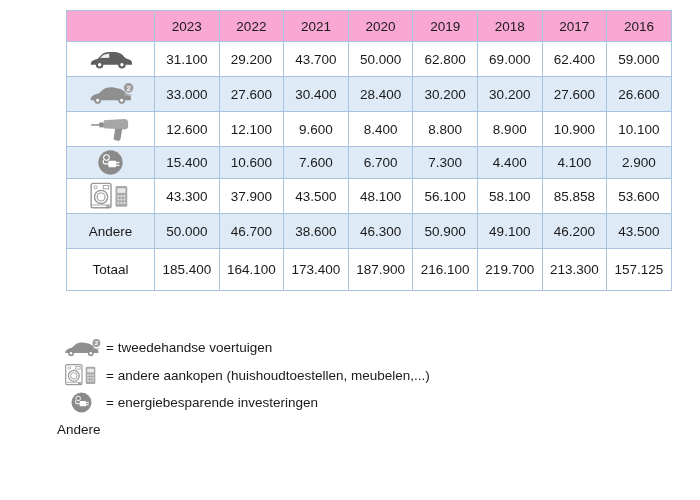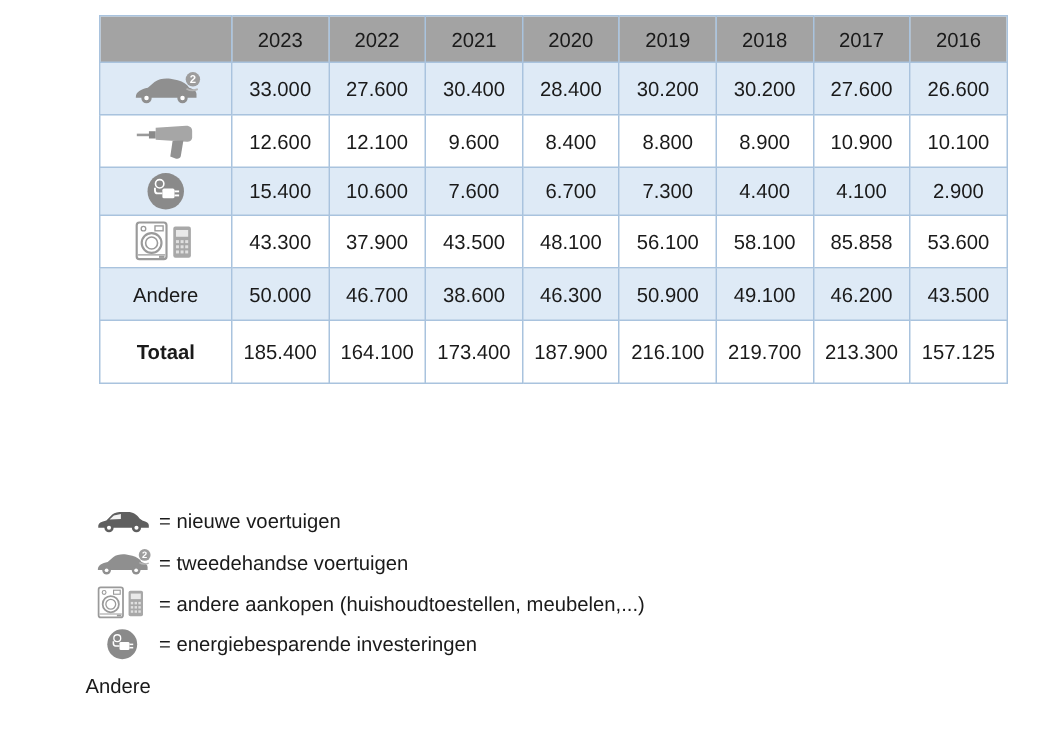--- a/index.html
+++ b/index.html
@@ -15,26 +15,26 @@
   .credit-table th,.credit-table td{
     border:1px solid #A9C3DE;text-align:center;vertical-align:middle;
     font-size:13.5px;font-weight:normal;padding:0;color:#1a1a1a;
     background:#ffffff;
   }
   .title-bar{
     background:#5B9BD5 !important;color:#ffffff !important;
     font-weight:bold;font-size:13.5px;height:28px;
     border:1px solid #8FB9E0;
   }
-  .year-row th{background:#a3a3a3;height:30px;}
+  .year-row th{background:#f9a8d4;height:30px;}
   tbody tr{height:35px;}
   tbody tr.alt th,tbody tr.alt td{background:#DEEAF6;}
   tbody tr.tall{height:32px;}
   tbody tr.total-row{height:42px;}
-  tbody tr.total-row .row-head{font-weight:bold;margin-top:39px;}
+  tbody tr.total-row .row-head{font-weight:normal;margin-top:39px;}
   .row-head svg{vertical-align:middle;}
   .legend{position:absolute;left:57px;top:334px;}
   .legend-row{display:flex;align-items:center;height:27.4px;}
   .legend-key{width:49px;display:flex;justify-content:center;align-items:center;flex:0 0 49px;}
   .legend-key.text-key{justify-content:flex-start;font-size:13.5px;}
   .legend-key svg{transform:scale(0.82);}
   .legend-text{font-size:13.5px;white-space:nowrap;}
 </style>
 </head>
 <body>
@@ -58,20 +58,38 @@
         <th>2022</th>
         <th>2021</th>
         <th>2020</th>
         <th>2019</th>
         <th>2018</th>
         <th>2017</th>
         <th>2016</th>
       </tr>
   </thead>
   <tbody id="table-body">
+      <tr>
+        <th class="row-head"><svg width="46" height="21" viewBox="0 0 52 24">
+            <path fill="#5f5f5f" d="M3 17 C3 13.5 6 12.3 10.5 11.3 L16 5.8 C18.3 3.9 21.5 3.4 25.5 3.4 L30.5 3.4 C35.5 3.4 38.8 5.8 41.4 9.4 L44 11.2 C48 12.2 50 13.6 50 15.8 L50 18 L3 18 Z"></path>
+            <path fill="#ffffff" opacity="0.92" d="M17.5 6.6 L24 5.2 L24 10 L13.5 10.3 Z"></path>
+            <circle cx="13" cy="18" r="4.3" fill="#5f5f5f"></circle>
+            <circle cx="13" cy="18" r="1.9" fill="#ffffff"></circle>
+            <circle cx="38.5" cy="18" r="4.3" fill="#5f5f5f"></circle>
+            <circle cx="38.5" cy="18" r="1.9" fill="#ffffff"></circle>
+          </svg></th>
+        <td>31.100</td>
+        <td>29.200</td>
+        <td>43.700</td>
+        <td>50.000</td>
+        <td>62.800</td>
+        <td>69.000</td>
+        <td>62.400</td>
+        <td>59.000</td>
+      </tr>
       <tr class="alt">
         <th class="row-head"><svg width="48" height="24" viewBox="0 0 54 27">
             <path fill="#8f8f8f" d="M4 20 C4 16 8 14 13 13 L18 8.6 C21.2 6.2 26 5.6 30 6.2 L35.5 7.4 C39.5 8.4 42.3 10.4 44 13 C47.5 14 49.5 15.6 49.5 17.6 L49.5 20.4 L4 20.4 Z"></path>
             <circle cx="12" cy="20.6" r="3.9" fill="#8f8f8f"></circle>
             <circle cx="12" cy="20.6" r="1.7" fill="#ffffff"></circle>
             <circle cx="39" cy="20.6" r="3.9" fill="#8f8f8f"></circle>
             <circle cx="39" cy="20.6" r="1.7" fill="#ffffff"></circle>
             <circle cx="46.8" cy="6.6" r="5.4" fill="#9d9d9d"></circle>
             <text x="46.8" y="9.6" font-size="8.5" font-weight="bold" fill="#ffffff" text-anchor="middle" font-family="Liberation Sans,sans-serif">2</text>
             <path d="M42 13.6 q4 2.4 8.5 0.4" stroke="#b5b5b5" stroke-width="1.3" fill="none"></path>
@@ -170,33 +188,20 @@
         <td>187.900</td>
         <td>216.100</td>
         <td>219.700</td>
         <td>213.300</td>
         <td>157.125</td>
       </tr>
     </tbody>
 </table>
 
 <div class="legend" id="legend">
-    <div class="legend-row">
-      <span class="legend-key">
-        <svg width="46" height="21" viewBox="0 0 52 24">
-          <path fill="#5f5f5f" d="M3 17 C3 13.5 6 12.3 10.5 11.3 L16 5.8 C18.3 3.9 21.5 3.4 25.5 3.4 L30.5 3.4 C35.5 3.4 38.8 5.8 41.4 9.4 L44 11.2 C48 12.2 50 13.6 50 15.8 L50 18 L3 18 Z"></path>
-          <path fill="#ffffff" opacity="0.92" d="M17.5 6.6 L24 5.2 L24 10 L13.5 10.3 Z"></path>
-          <circle cx="13" cy="18" r="4.3" fill="#5f5f5f"></circle>
-          <circle cx="13" cy="18" r="1.9" fill="#ffffff"></circle>
-          <circle cx="38.5" cy="18" r="4.3" fill="#5f5f5f"></circle>
-          <circle cx="38.5" cy="18" r="1.9" fill="#ffffff"></circle>
-        </svg>
-      </span>
-      <span class="legend-text">= nieuwe voertuigen</span>
-    </div>
     <div class="legend-row">
       <span class="legend-key">
         <svg width="48" height="24" viewBox="0 0 54 27">
           <path fill="#8f8f8f" d="M4 20 C4 16 8 14 13 13 L18 8.6 C21.2 6.2 26 5.6 30 6.2 L35.5 7.4 C39.5 8.4 42.3 10.4 44 13 C47.5 14 49.5 15.6 49.5 17.6 L49.5 20.4 L4 20.4 Z"></path>
           <circle cx="12" cy="20.6" r="3.9" fill="#8f8f8f"></circle>
           <circle cx="12" cy="20.6" r="1.7" fill="#ffffff"></circle>
           <circle cx="39" cy="20.6" r="3.9" fill="#8f8f8f"></circle>
           <circle cx="39" cy="20.6" r="1.7" fill="#ffffff"></circle>
           <circle cx="46.8" cy="6.6" r="5.4" fill="#9d9d9d"></circle>
           <text x="46.8" y="9.6" font-size="8.5" font-weight="bold" fill="#ffffff" text-anchor="middle" font-family="Liberation Sans,sans-serif">2</text>

